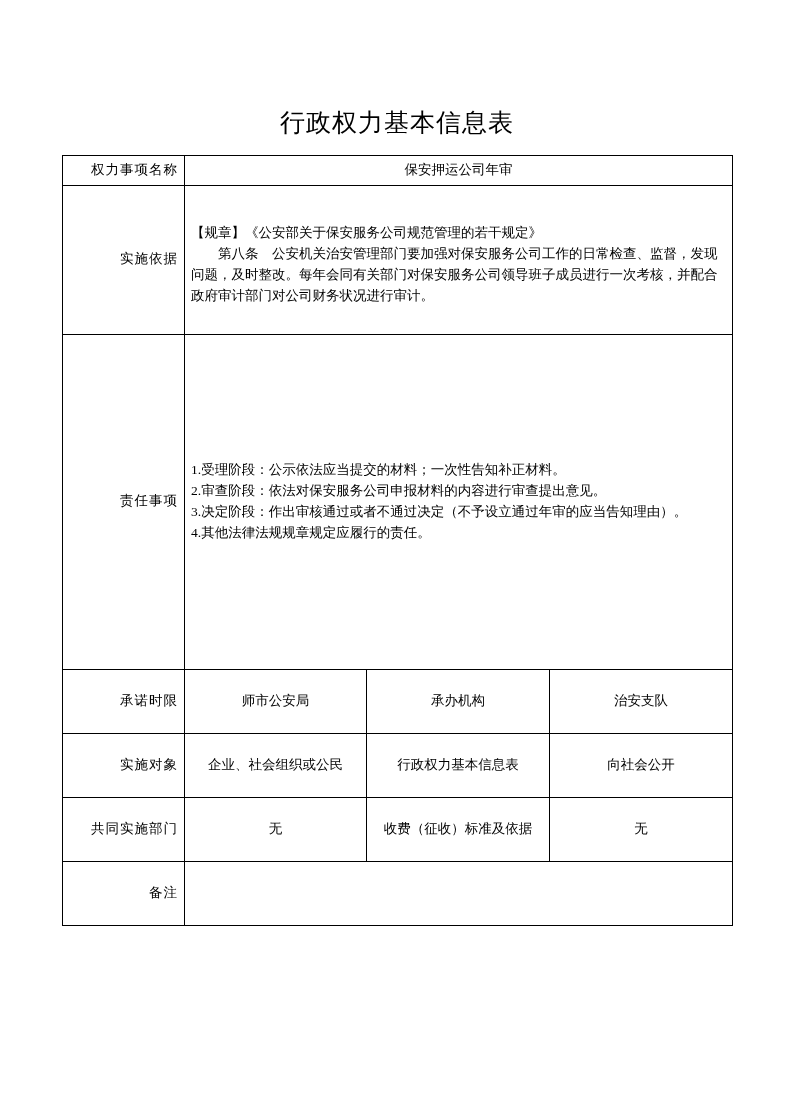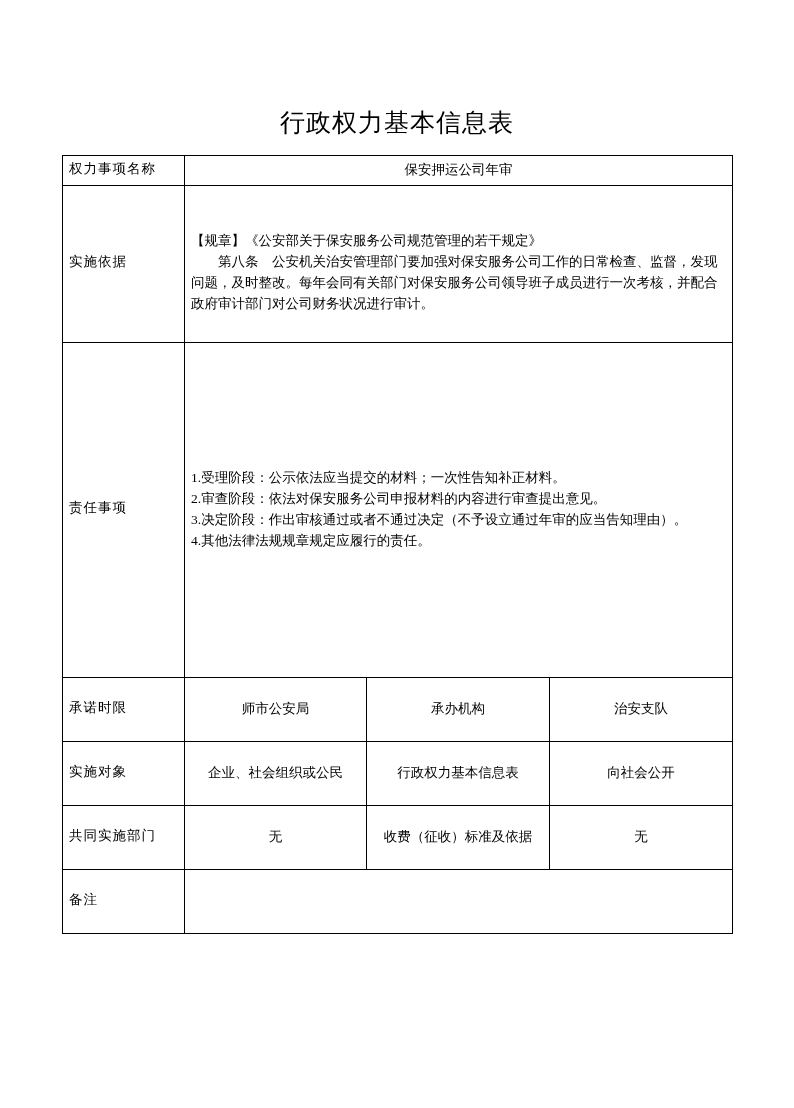--- a/index.html
+++ b/index.html
@@ -37,25 +37,24 @@
     table-layout: fixed;
   }
   table.main td {
     border: 1px solid #000000;
     vertical-align: middle;
     padding: 4px 6px;
     font-size: 13.5px;
     line-height: 1.55;
   }
   .label-cell {
-    text-align: left;
+    text-align: right;
     width: 122px;
     letter-spacing: 1px;
     font-size: 13.5px;
-    font-family: Liberation Mono, monospace;
   }
   .center {
     text-align: center;
   }
   .body-text {
     text-align: left;
     padding-left: 10px;
     padding-right: 10px;
   }
   .body-text p {
@@ -65,21 +64,21 @@
     text-indent: 2em;
   }
   .row-basis td {
     height: 130px;
     vertical-align: top;
   }
   .row-basis .label-cell {
     vertical-align: middle;
   }
   .row-basis .body-text {
-    padding-top: 22px;
+    padding-top: 14px;
   }
   .row-duty td {
     height: 326px;
     margin-left: 12px;
   }
   .row-std td {
     height: 55px;
   }
   .row-note td {
     height: 55px;

